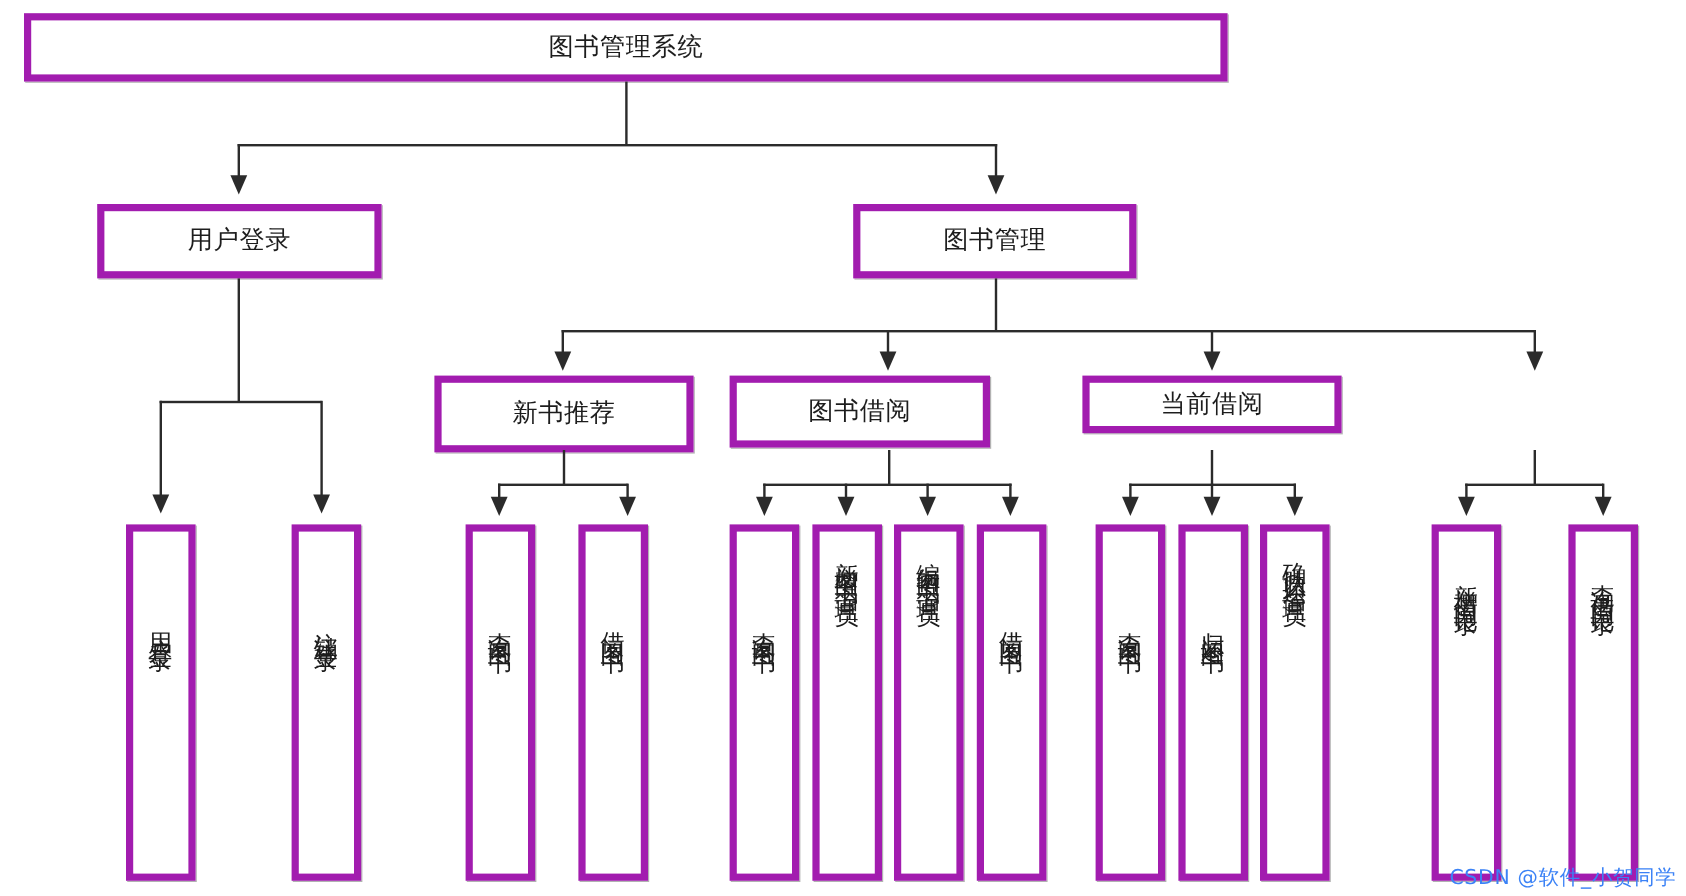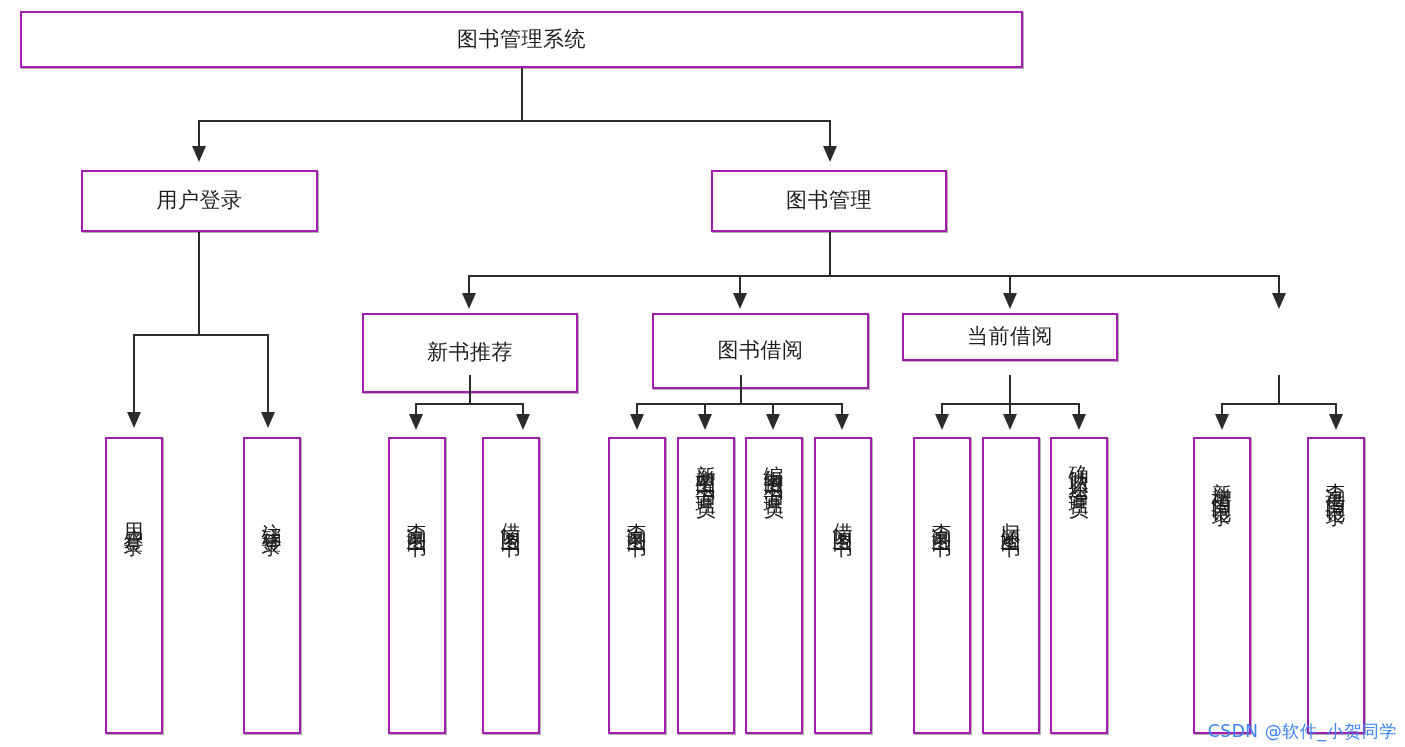--- a/index.html
+++ b/index.html
@@ -12,21 +12,21 @@
     position:relative;
     width:1405px;
     height:747px;
     background:#ffffff;
     overflow:hidden;
   }
   
   .node{
     position:absolute;
     box-sizing:border-box;
-    border:2px solid #a21caf;
+    border:6px solid #a21caf;
     background:#ffffff;
     display:flex;
     align-items:center;
     justify-content:center;
     box-shadow:1px 1px 0 rgba(0,0,0,.30);
   }
   .node .txt{
     display:block;
     text-align:center;
     line-height:1.12;
@@ -118,24 +118,24 @@
   <div class="ln h" style="left:468px; top:275px; width:811px; height:2px;"></div>
   <div class="ln v" style="left:468px; top:275px; width:2px; height:21px;"></div>
   <div class="arrow" style="left:462px; top:293px;"></div>
   <div class="ln v" style="left:739px; top:275px; width:2px; height:21px;"></div>
   <div class="arrow" style="left:733px; top:293px;"></div>
   <div class="ln v" style="left:1009px; top:275px; width:2px; height:21px;"></div>
   <div class="arrow" style="left:1003px; top:293px;"></div>
   <div class="ln v" style="left:1278px; top:275px; width:2px; height:21px;"></div>
   <div class="arrow" style="left:1272px; top:293px;"></div>
 
-  <div class="node horiz" style="left:362px; top:313px; width:216px; height:80px;">
+  <div class="node horiz" style="left:362px; top:313px; width:216px; height:64px;">
     <span class="txt">新书推荐</span>
   </div>
-  <div class="node horiz" style="left:652px; top:313px; width:217px; height:76px;">
+  <div class="node horiz" style="left:608px; top:313px; width:217px; height:60px;">
     <span class="txt">图书借阅</span>
   </div>
   <div class="node horiz" style="left:902px; top:313px; width:216px; height:48px;">
     <span class="txt">当前借阅</span>
   </div>
 
   <div class="ln v" style="left:469px; top:375px; width:2px; height:29px;"></div>
   <div class="ln h" style="left:415px; top:403px; width:108px; height:2px;"></div>
   <div class="ln v" style="left:415px; top:403px; width:2px; height:14px;"></div>
   <div class="arrow" style="left:409px; top:414px;"></div>

